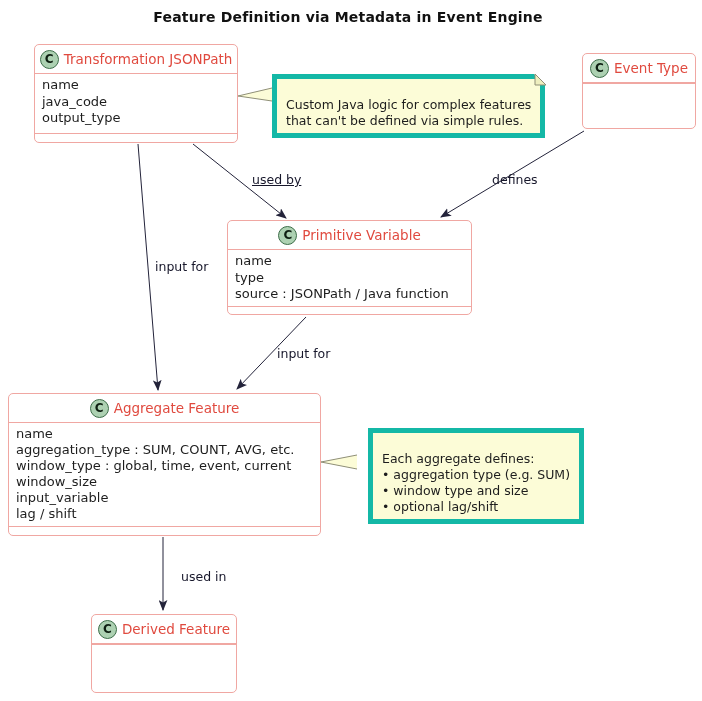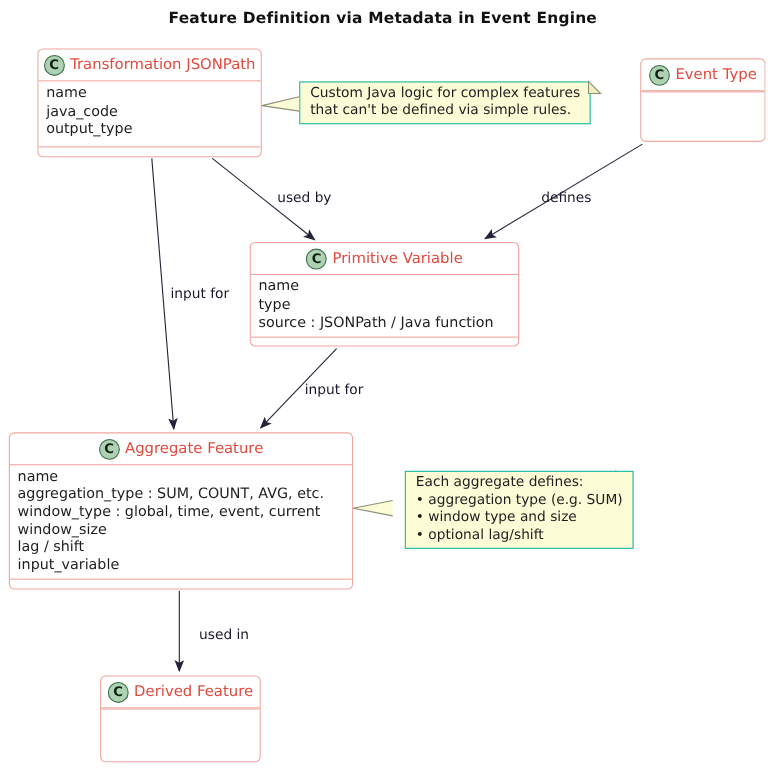--- a/index.html
+++ b/index.html
@@ -26,22 +26,22 @@
     display:flex; align-items:center; justify-content:center;
     font-size:12px; font-weight:bold; color:#0E1F12;
   }
   .uml-title { color:#E04A3F; font-size:13.5px; white-space:nowrap; }
   .uml-fields {
     flex:1; padding:3px 7px; font-size:13px; line-height:16.5px;
     color:#1d1d1d; white-space:nowrap;
   }
   .uml-footer { height:8px; border-top:1px solid #F0A7A2; }
   .note {
-    position:absolute; background:#FCFCD7; border:1px solid #14b8a6;
-    padding:1px 9px 4px 9px; font-size:12.5px; line-height:16px; color:#1d1d1d;
+    position:absolute; background:#FCFCD7; border:5px solid #14b8a6;
+    padding:18px 9px 4px 9px; font-size:12.5px; line-height:16px; color:#1d1d1d;
     white-space:pre; z-index:2; box-sizing:border-box;
   }
   .edge-label {
     position:absolute; font-size:12.5px; color:#17172b; z-index:4;
     white-space:nowrap;
   }
   .edge-layer {
     position:absolute; left:0; top:0; width:702px; height:701px;
     z-index:3; pointer-events:none;
   }
@@ -90,22 +90,22 @@
   <div class="uml-box" style="left:8px; top:393px; width:313px; height:143px;">
     <div class="uml-header">
       <span class="c-circle">C</span>
       <span class="uml-title">Aggregate Feature</span>
     </div>
     <div class="uml-fields" style="line-height:16px;">
       <div>name</div>
       <div>aggregation_type : SUM, COUNT, AVG, etc.</div>
       <div>window_type : global, time, event, current</div>
       <div>window_size</div>
+      <div>input_variable</div>
       <div>lag / shift</div>
-      <div>input_variable</div>
     </div>
     <div class="uml-footer"></div>
   </div>
 
   <div class="uml-box" style="left:91px; top:614px; width:146px; height:79px;">
     <div class="uml-header">
       <span class="c-circle">C</span>
       <span class="uml-title">Derived Feature</span>
     </div>
     <div class="uml-footer"></div>
@@ -137,19 +137,19 @@
     </defs>
     <line x1="193" y1="144" x2="286" y2="218" stroke="#23233A" stroke-width="1" marker-end="url(#arrowhead)"></line>
     <line x1="584" y1="131" x2="441" y2="217" stroke="#23233A" stroke-width="1" marker-end="url(#arrowhead)"></line>
     <line x1="138" y1="144" x2="158" y2="390" stroke="#23233A" stroke-width="1" marker-end="url(#arrowhead)"></line>
     <line x1="306" y1="317" x2="237" y2="389" stroke="#23233A" stroke-width="1" marker-end="url(#arrowhead)"></line>
     <line x1="163" y1="537" x2="163" y2="610" stroke="#23233A" stroke-width="1" marker-end="url(#arrowhead)"></line>
     <path d="M272 88 L238 96 L272 101" fill="#FCFCD7" stroke="#8F8F77" stroke-width="1"></path>
     <path d="M357 455 L321 462 L357 469" fill="#FCFCD7" stroke="#8F8F77" stroke-width="1"></path>
   </svg>
 
-  <div class="edge-label" style="left:252px; top:172px;">used by</div>
+  <div class="edge-label" style="left:252px; top:172px;text-decoration:underline;">used by</div>
   <div class="edge-label" style="left:492px; top:172px;">defines</div>
   <div class="edge-label" style="left:155px; top:259px;">input for</div>
   <div class="edge-label" style="left:277px; top:346px;">input for</div>
   <div class="edge-label" style="left:181px; top:569px;">used in</div>
 
 </div>
 
 </body></html>

